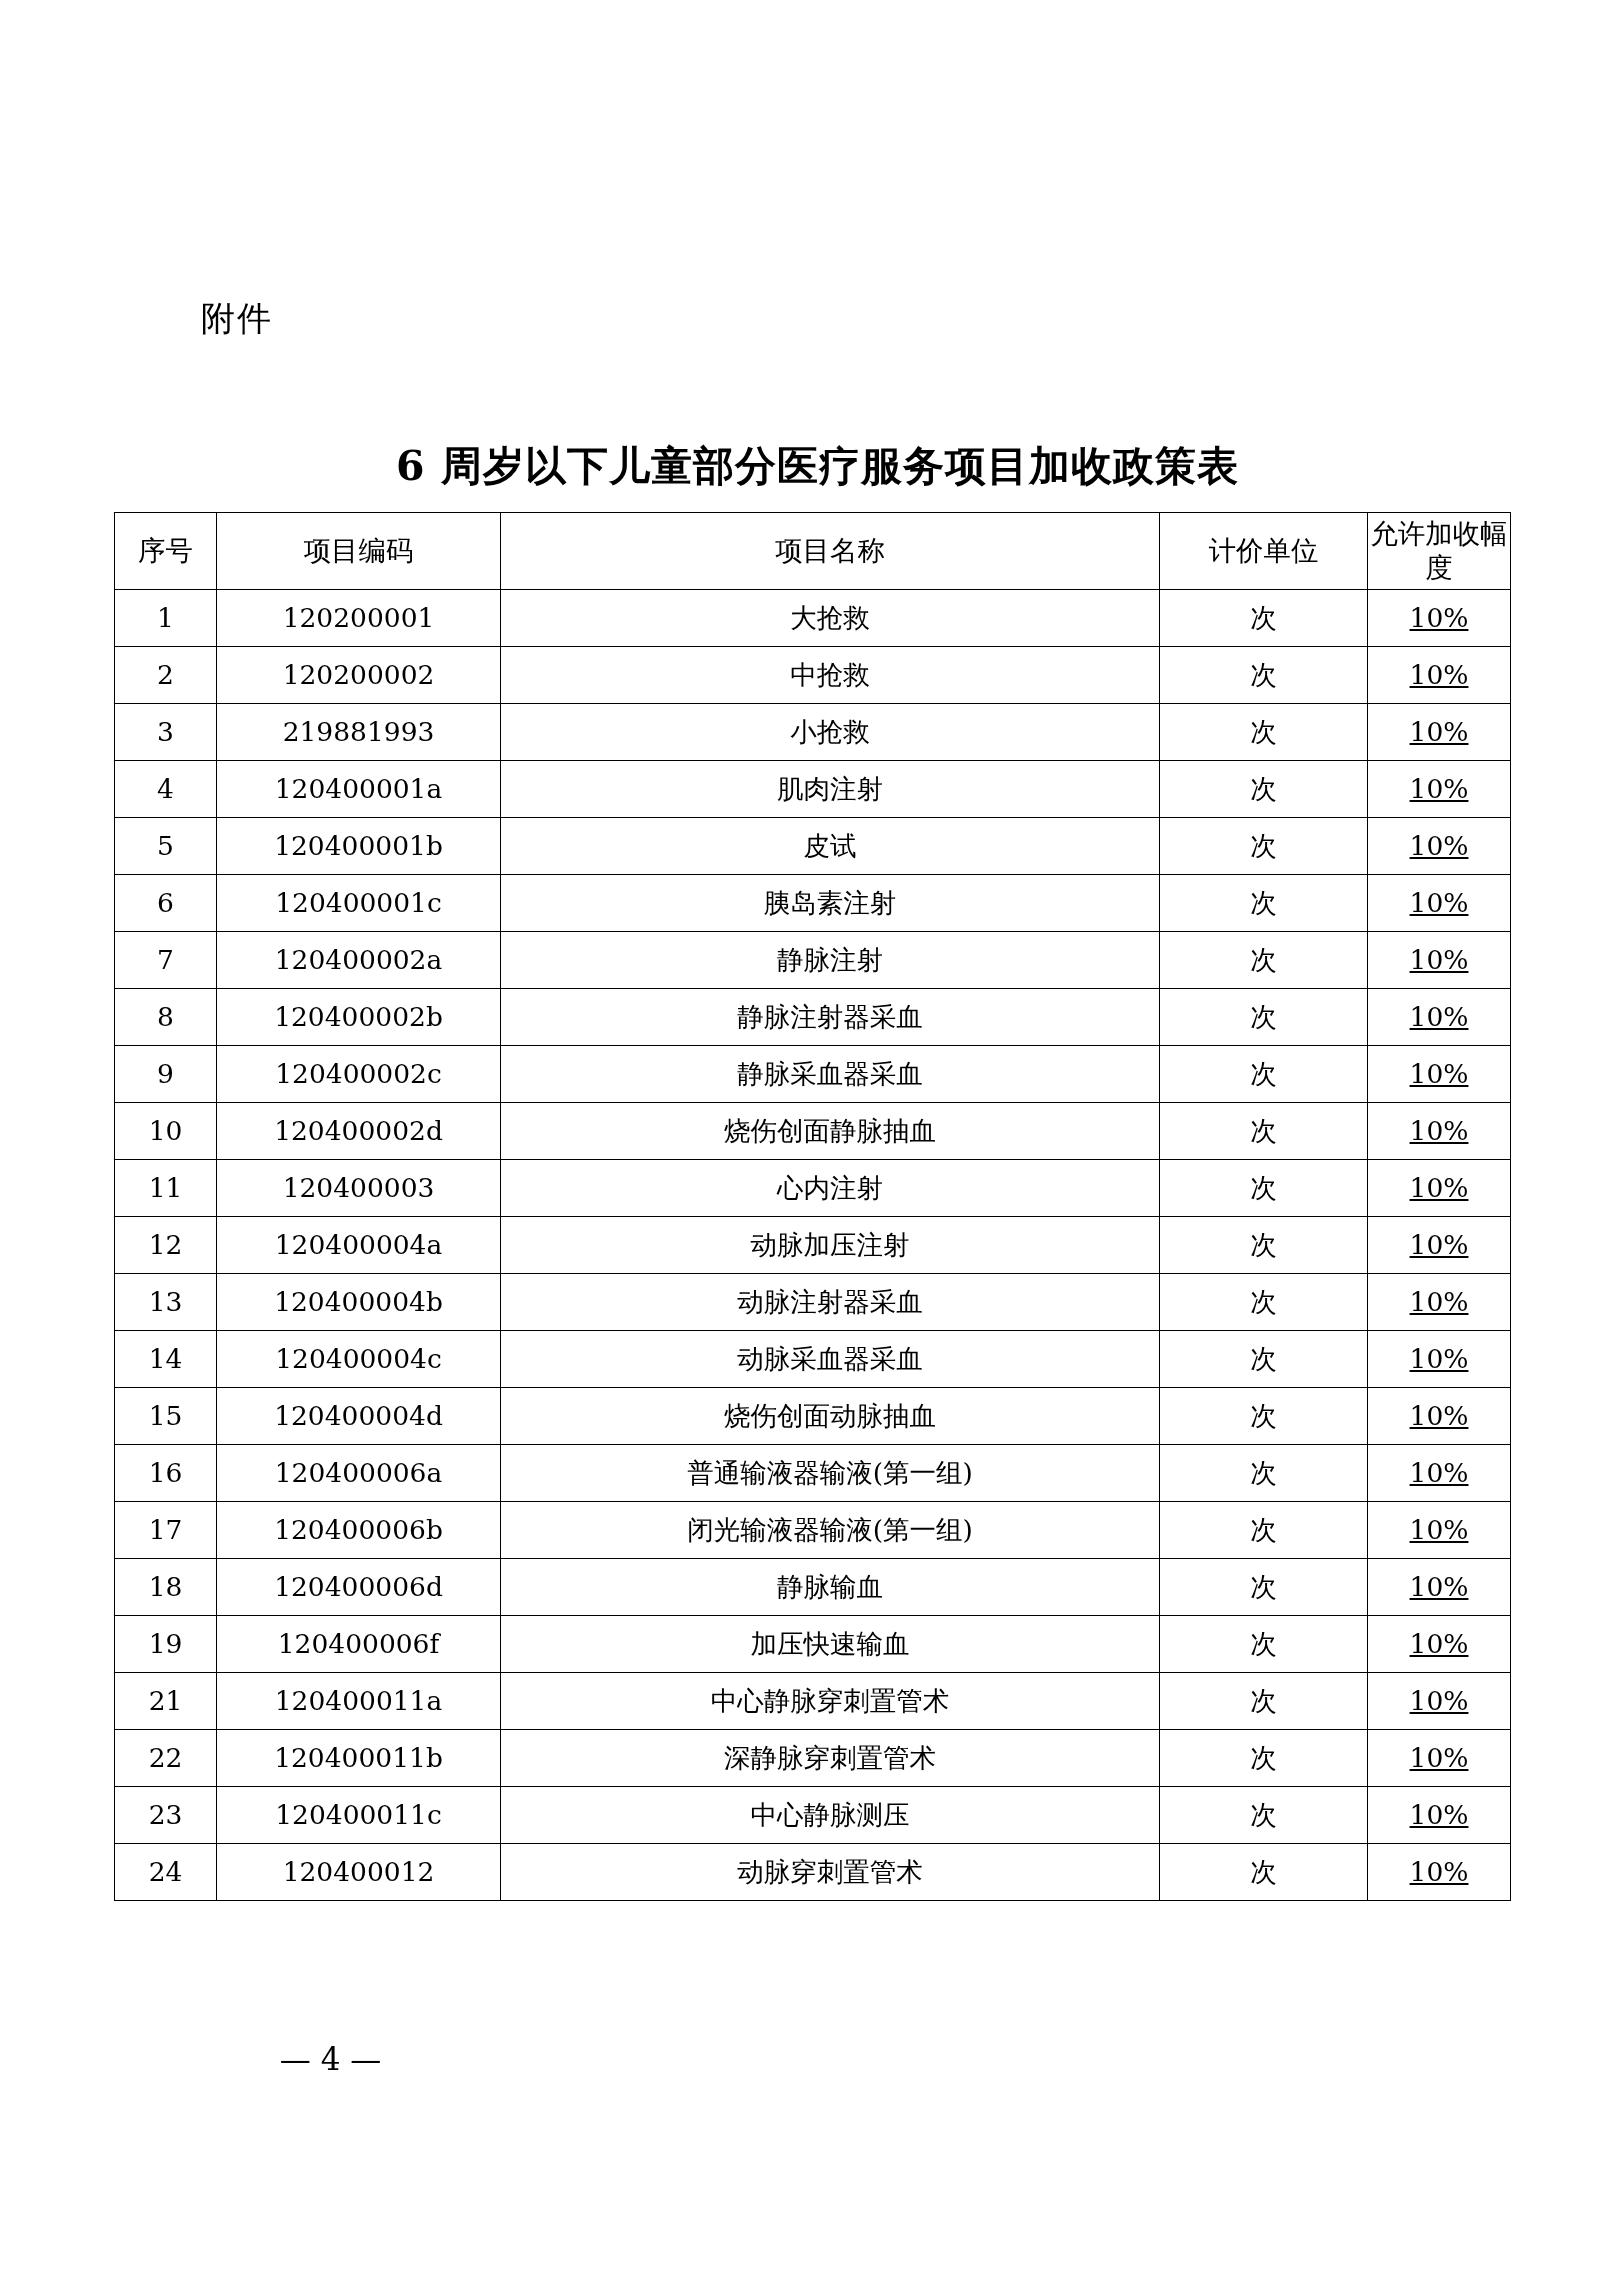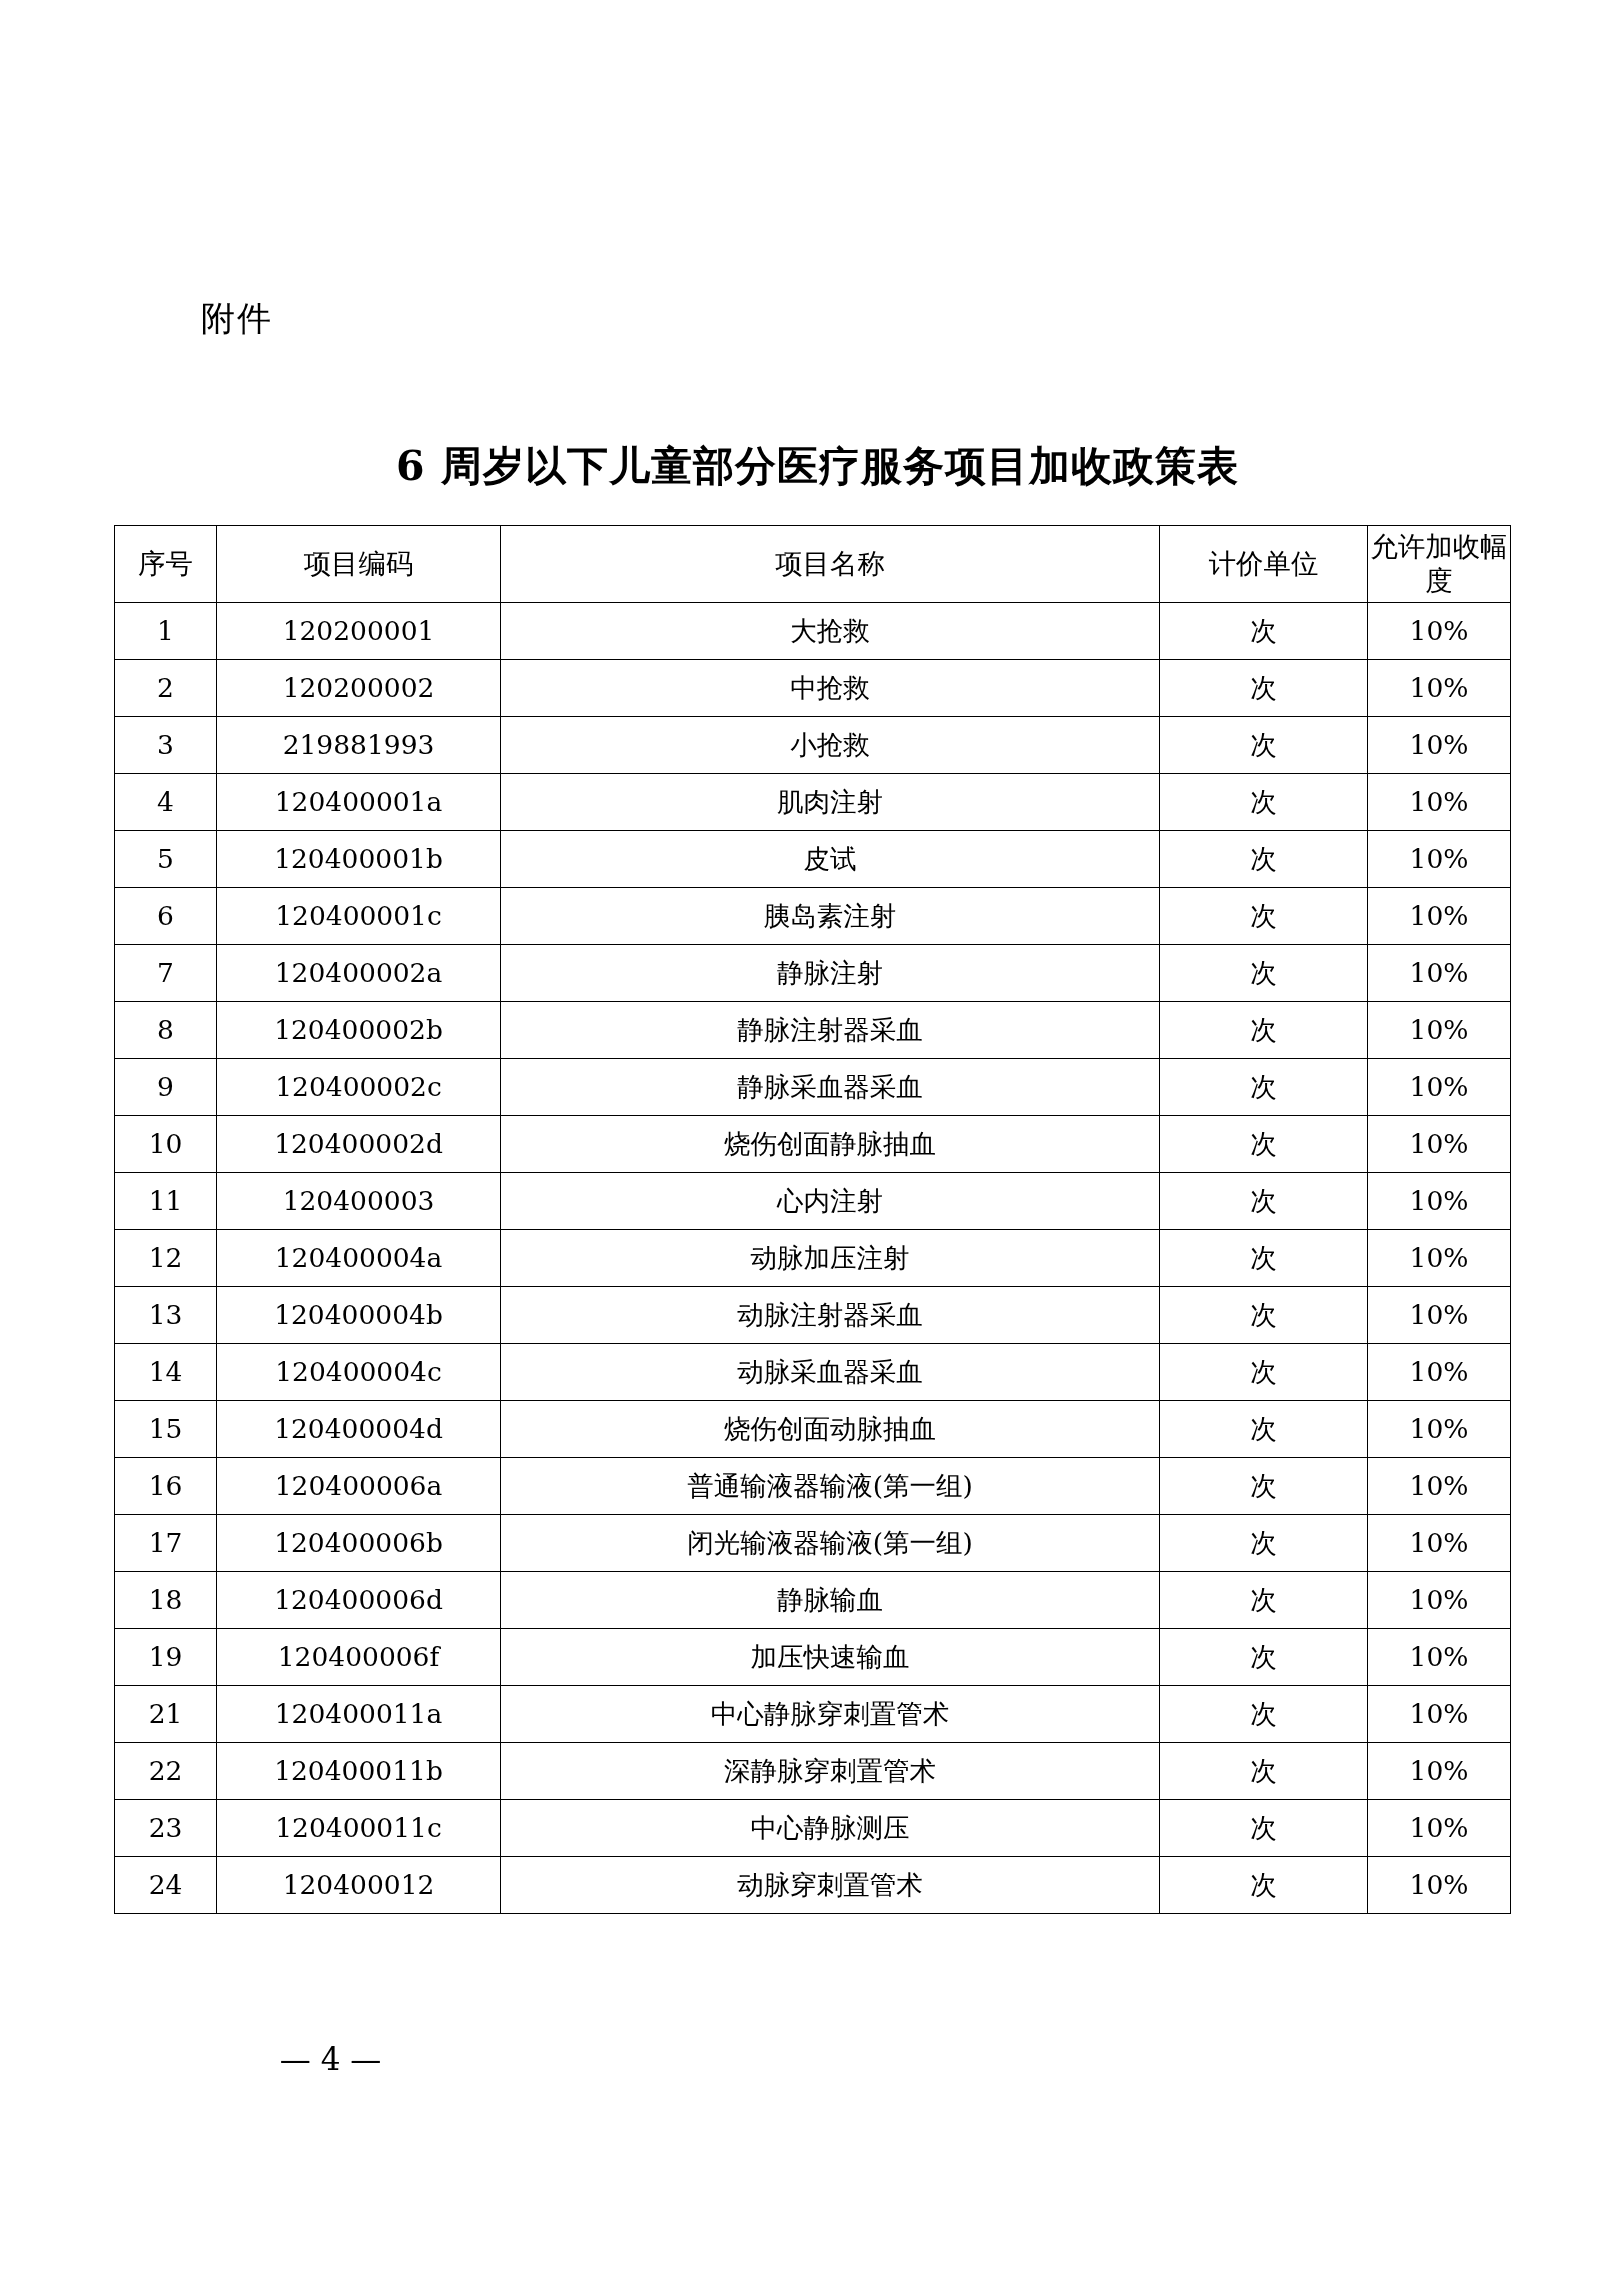--- a/index.html
+++ b/index.html
@@ -35,21 +35,21 @@
     top: 439px;
     text-align: center;
     font-size: 41px;
     font-weight: bold;
     letter-spacing: 1px;
     font-family: "DejaVu Serif", "Liberation Serif", serif;
   }
   table.policy-table {
     position: absolute;
     left: 114px;
-    top: 525px;
+    top: 512px;
     width: 1396px;
     border-collapse: collapse;
     table-layout: fixed;
   }
   table.policy-table th,
   table.policy-table td {
     border: 1.5px solid #000000;
     text-align: center;
     vertical-align: middle;
     font-size: 26.5px;
@@ -67,20 +67,21 @@
   col.c-code { width: 284px; }
   col.c-name { width: 659px; }
   col.c-unit { width: 208px; }
   col.c-rate { width: 143px; }
 
   td.cell-code, td.cell-seq {
     font-family: "Liberation Serif", "DejaVu Serif", serif;
   }
   td.cell-rate {
     font-family: "Liberation Serif", "DejaVu Serif", serif;
+    text-decoration: underline;
   }
   .page-number {
     position: absolute;
     left: 0;
     right: 0;
     top: 2041px;
     text-align: center;
     font-size: 31px;
     font-family: "DejaVu Serif", "Liberation Serif", serif;
     transform: translateX(-480px);

